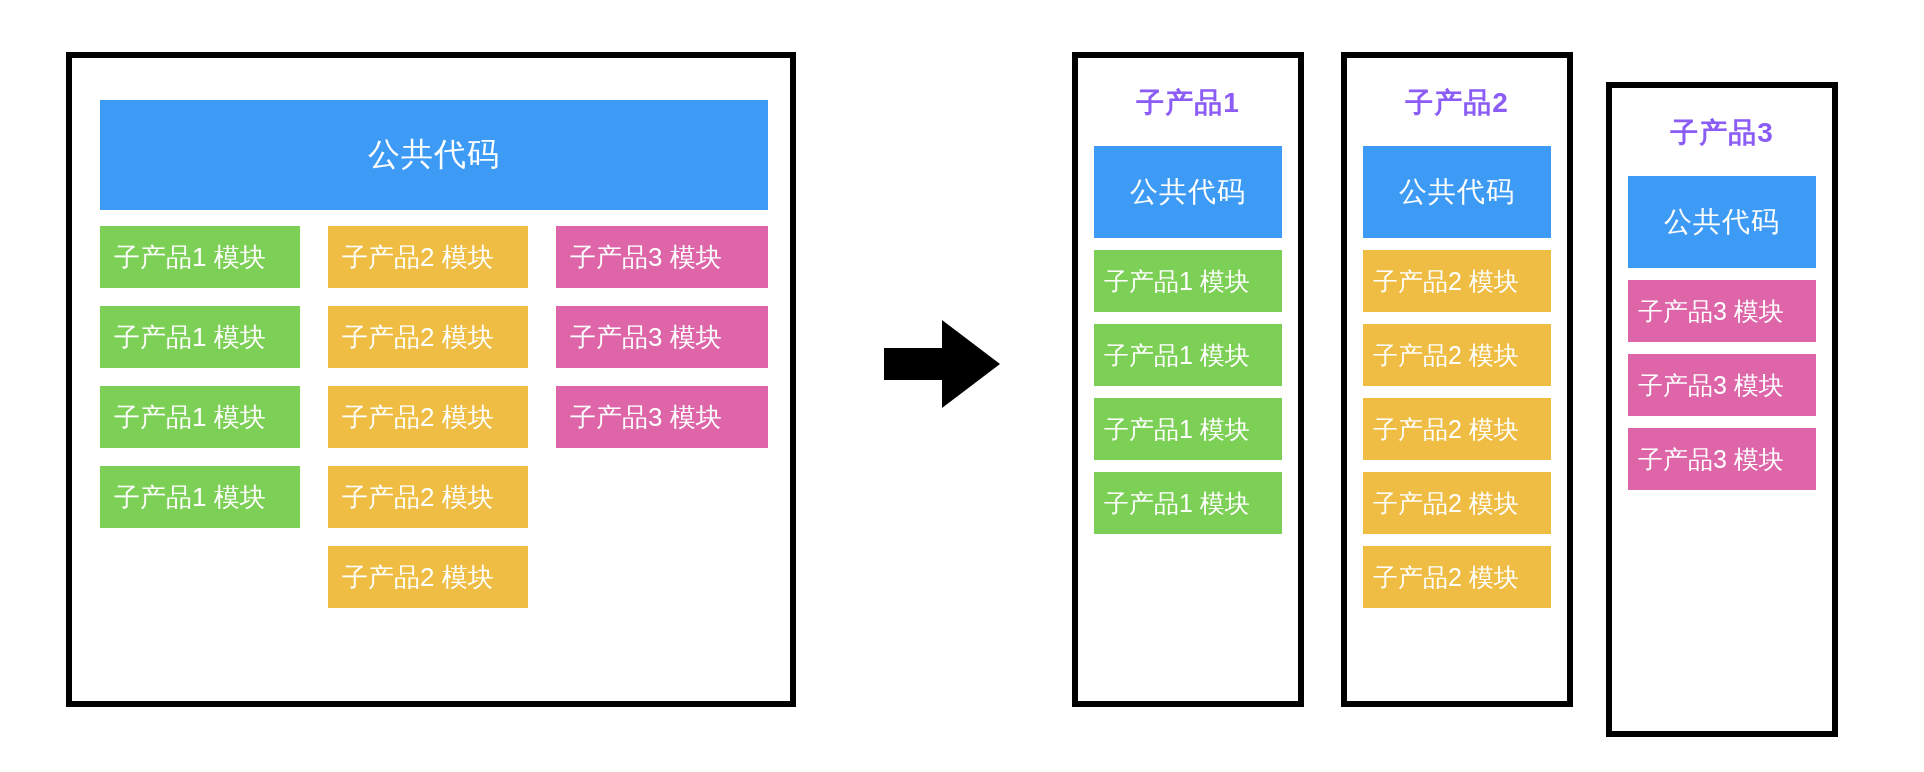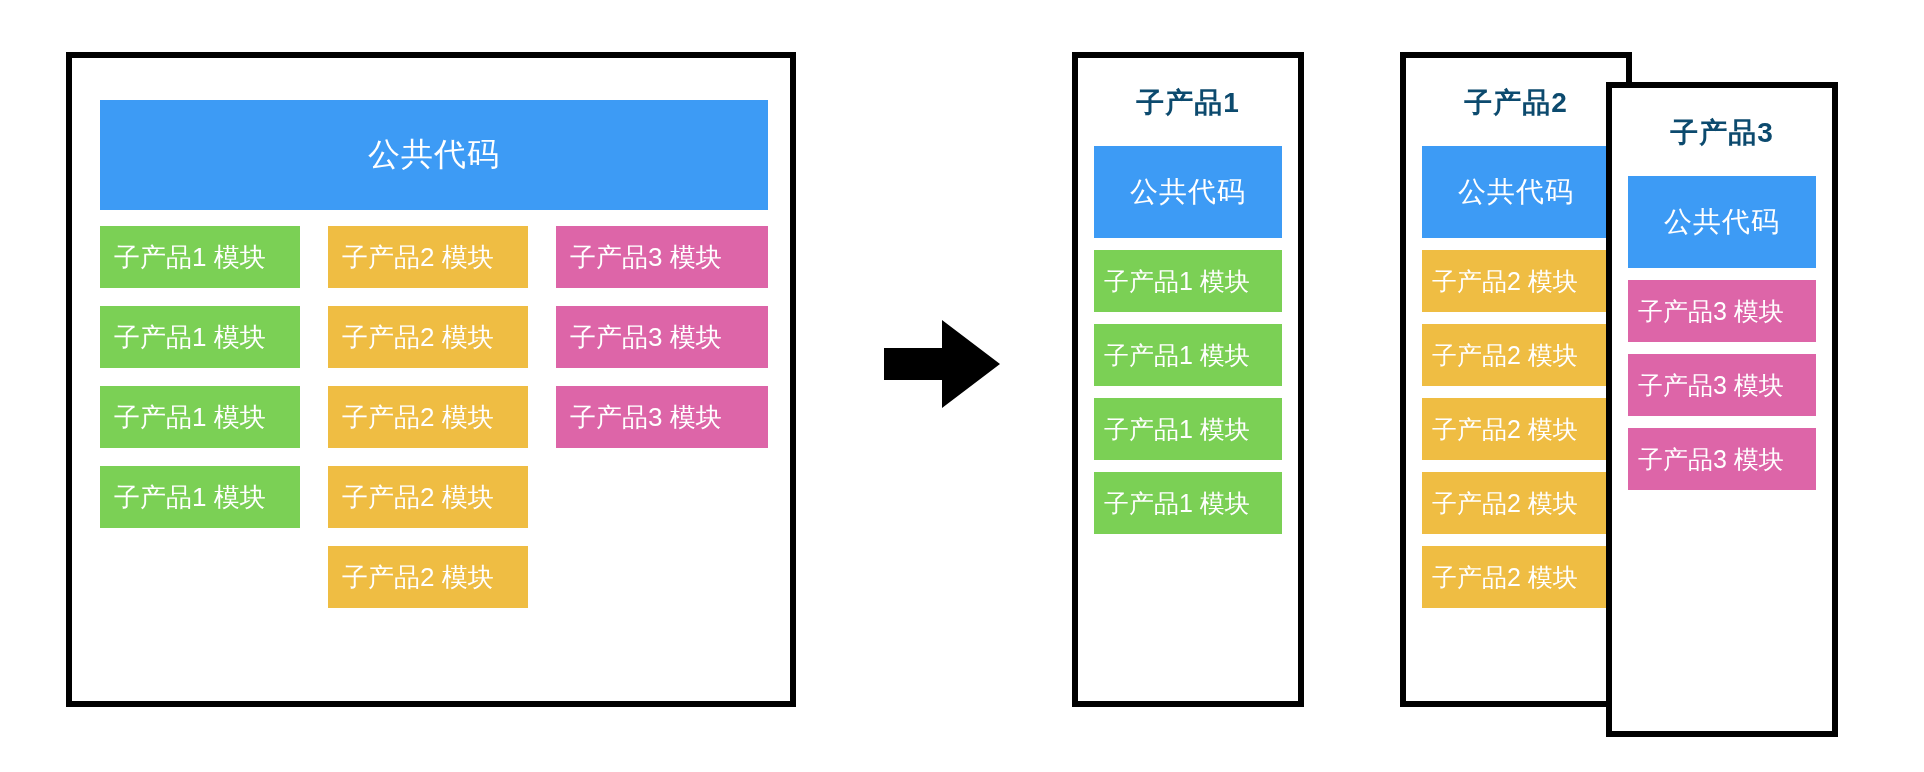--- a/index.html
+++ b/index.html
@@ -92,32 +92,32 @@
     height: 88px;
   }
 
   
   .sub-panel {
     width: 232px;
     top: 52px;
     height: 655px;
   }
   #sub-panel-1 { left: 1072px; }
-  #sub-panel-2 { left: 1400px; }
+  #sub-panel-2 { left: 1341px; }
   #sub-panel-3 { left: 1606px; margin-top: 30px; }
 
   .sub-title {
     position: absolute;
     left: 0;
     top: 26px;
     width: 100%;
     text-align: center;
     font-size: 28px;
     font-weight: bold;
-    color: #0c4a6e;
+    color: #8b5cf6;
     letter-spacing: 1px;
   }
 
   .sub-stack {
     position: absolute;
     left: 16px;
     right: 16px;
     top: 88px;
   }
 

